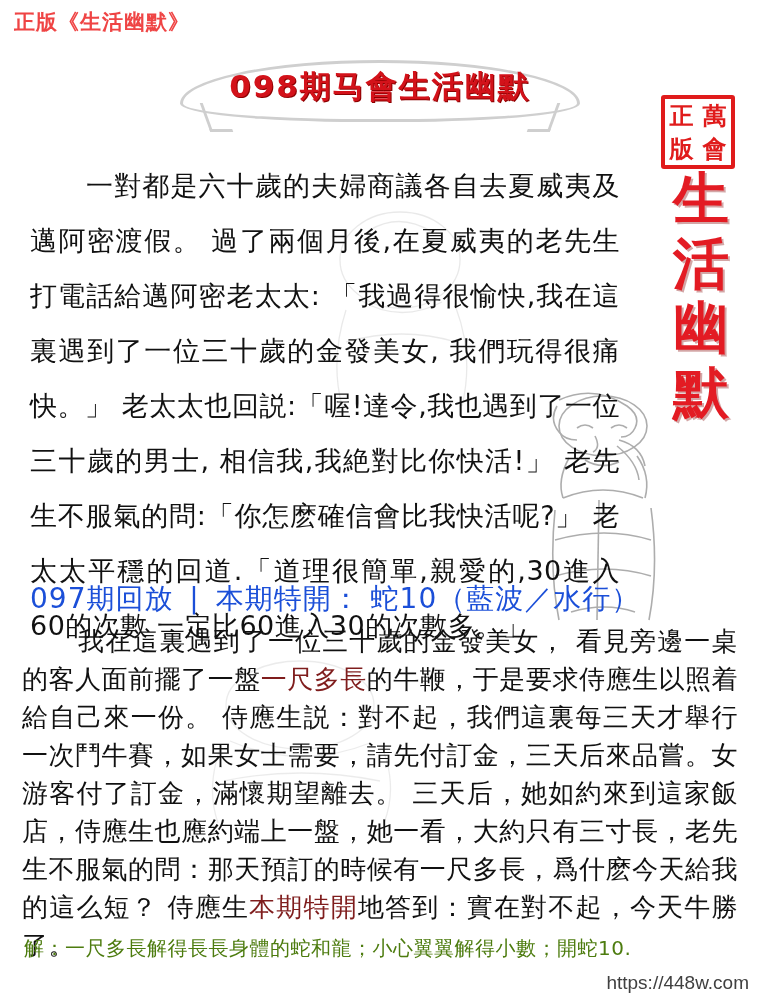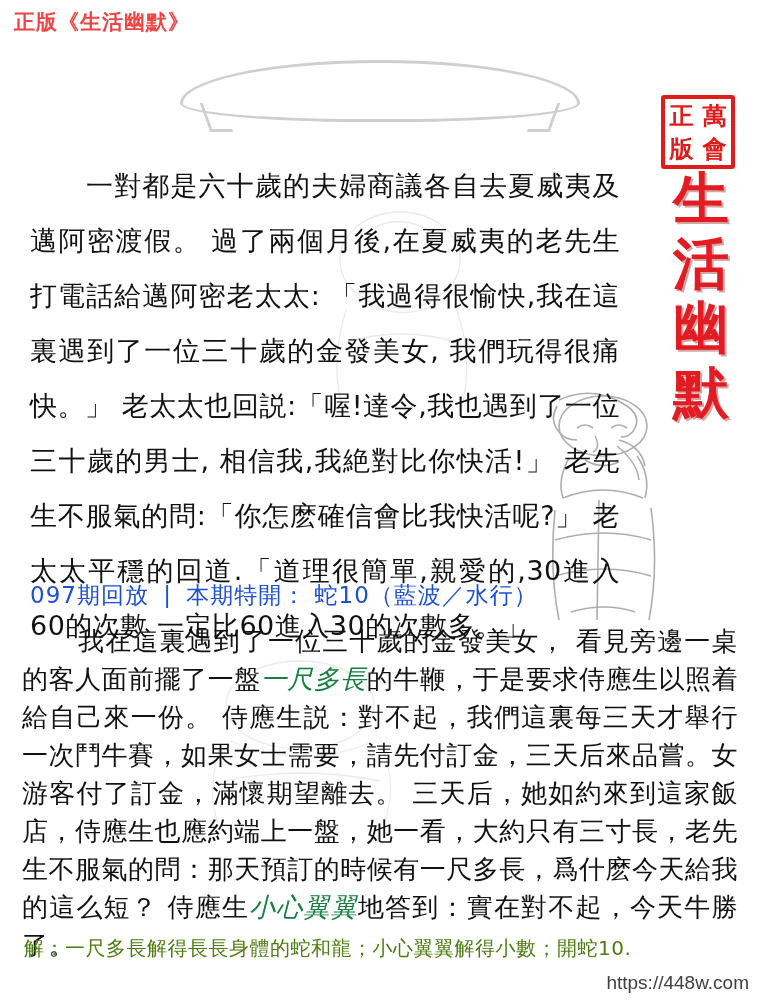--- a/index.html
+++ b/index.html
@@ -136,41 +136,41 @@
     text-align: justify;
     text-indent: 56px;
   }
 
   
   .middle-note {
     position: absolute;
     top: 580px;
     left: 30px;
     width: 700px;
-    font-size: 23px;
+    font-size: 28px;
     color: #1b4fd8;
     letter-spacing: 1px;
     white-space: nowrap;
   }
   .middle-note .sep { color: #1b4fd8; margin: 0 6px; }
 
   
   .story-two {
     position: absolute;
     top: 622px;
     left: 22px;
     width: 716px;
     font-size: 26px;
     line-height: 38px;
     color: #111;
     letter-spacing: 0.5px;
     text-align: justify;
     text-indent: 56px;
   }
-  .story-two .hl { color: #15803d; font-style: italic; }
+  .story-two .hl { color: #7f1d1d; }
 
   
   .answer-line {
     position: absolute;
     top: 935px;
     left: 24px;
     width: 700px;
     font-size: 20px;
     color: #4d7c0f;
     letter-spacing: 0.5px;
@@ -260,20 +260,21 @@
     <ellipse cx="180" cy="60" rx="74" ry="44"></ellipse>
     <path d="M110 96 q70 30 140 2"></path>
     <path d="M100 104 q-14 40 -2 74"></path>
     <path d="M262 102 q16 40 2 76"></path>
     <path d="M104 136 q76 -16 156 0"></path>
   </g>
 </svg>
 
 <div class="banner">
   <div class="banner-ribbon"></div>
+  <div class="banner-title">098期马會生活幽默</div>
 </div>
 
 <div class="seal">
   <span>正</span>
   <span>萬</span>
   <span>版</span>
   <span>會</span>
 </div>
 
 <div class="vertical-title">
@@ -286,18 +287,18 @@
 <div class="story-one">一對都是六十歲的夫婦商議各自去夏威夷及邁阿密渡假。 過了兩個月後,在夏威夷的老先生打電話給邁阿密老太太: 「我過得很愉快,我在這裏遇到了一位三十歲的金發美女, 我們玩得很痛快。」 老太太也回説:「喔!達令,我也遇到了一位三十歲的男士, 相信我,我絶對比你快活!」 老先生不服氣的問:「你怎麽確信會比我快活呢?」 老太太平穩的回道.「道理很簡單,親愛的,30進入60的次數 一定比60進入30的次數多。」</div>
 
 <div class="middle-note">
   <span>097期回放</span>
   <span class="sep">|</span>
   <span>本期特開：</span>
   <span>蛇10（藍波／水行）</span>
 </div>
 
 <div class="story-two">
-  <span>我在這裏遇到了一位三十歲的金發美女， 看見旁邊一桌的客人面前擺了一盤</span><span class="hl">一尺多長</span><span>的牛鞭，于是要求侍應生以照着給自己來一份。 侍應生説：對不起，我們這裏每三天才舉行一次鬥牛賽，如果女士需要，請先付訂金，三天后來品嘗。女游客付了訂金，滿懷期望離去。 三天后，她如約來到這家飯店，侍應生也應約端上一盤，她一看，大約只有三寸長，老先生不服氣的問：那天預訂的時候有一尺多長，爲什麽今天給我的這么短？ 侍應生</span><span class="hl">小心翼翼</span><span>地答到：實在對不起，今天牛勝了。</span>
+  <span>我在這裏遇到了一位三十歲的金發美女， 看見旁邊一桌的客人面前擺了一盤</span><span class="hl">一尺多長</span><span>的牛鞭，于是要求侍應生以照着給自己來一份。 侍應生説：對不起，我們這裏每三天才舉行一次鬥牛賽，如果女士需要，請先付訂金，三天后來品嘗。女游客付了訂金，滿懷期望離去。 三天后，她如約來到這家飯店，侍應生也應約端上一盤，她一看，大約只有三寸長，老先生不服氣的問：那天預訂的時候有一尺多長，爲什麽今天給我的這么短？ 侍應生</span><span class="hl">本期特開</span><span>地答到：實在對不起，今天牛勝了。</span>
 </div>
 
 <div class="answer-line">解：一尺多長解得長長身體的蛇和龍；小心翼翼解得小數；開蛇10.</div>
 
 <div class="watermark">https://448w.com</div>
 
 </body></html>

